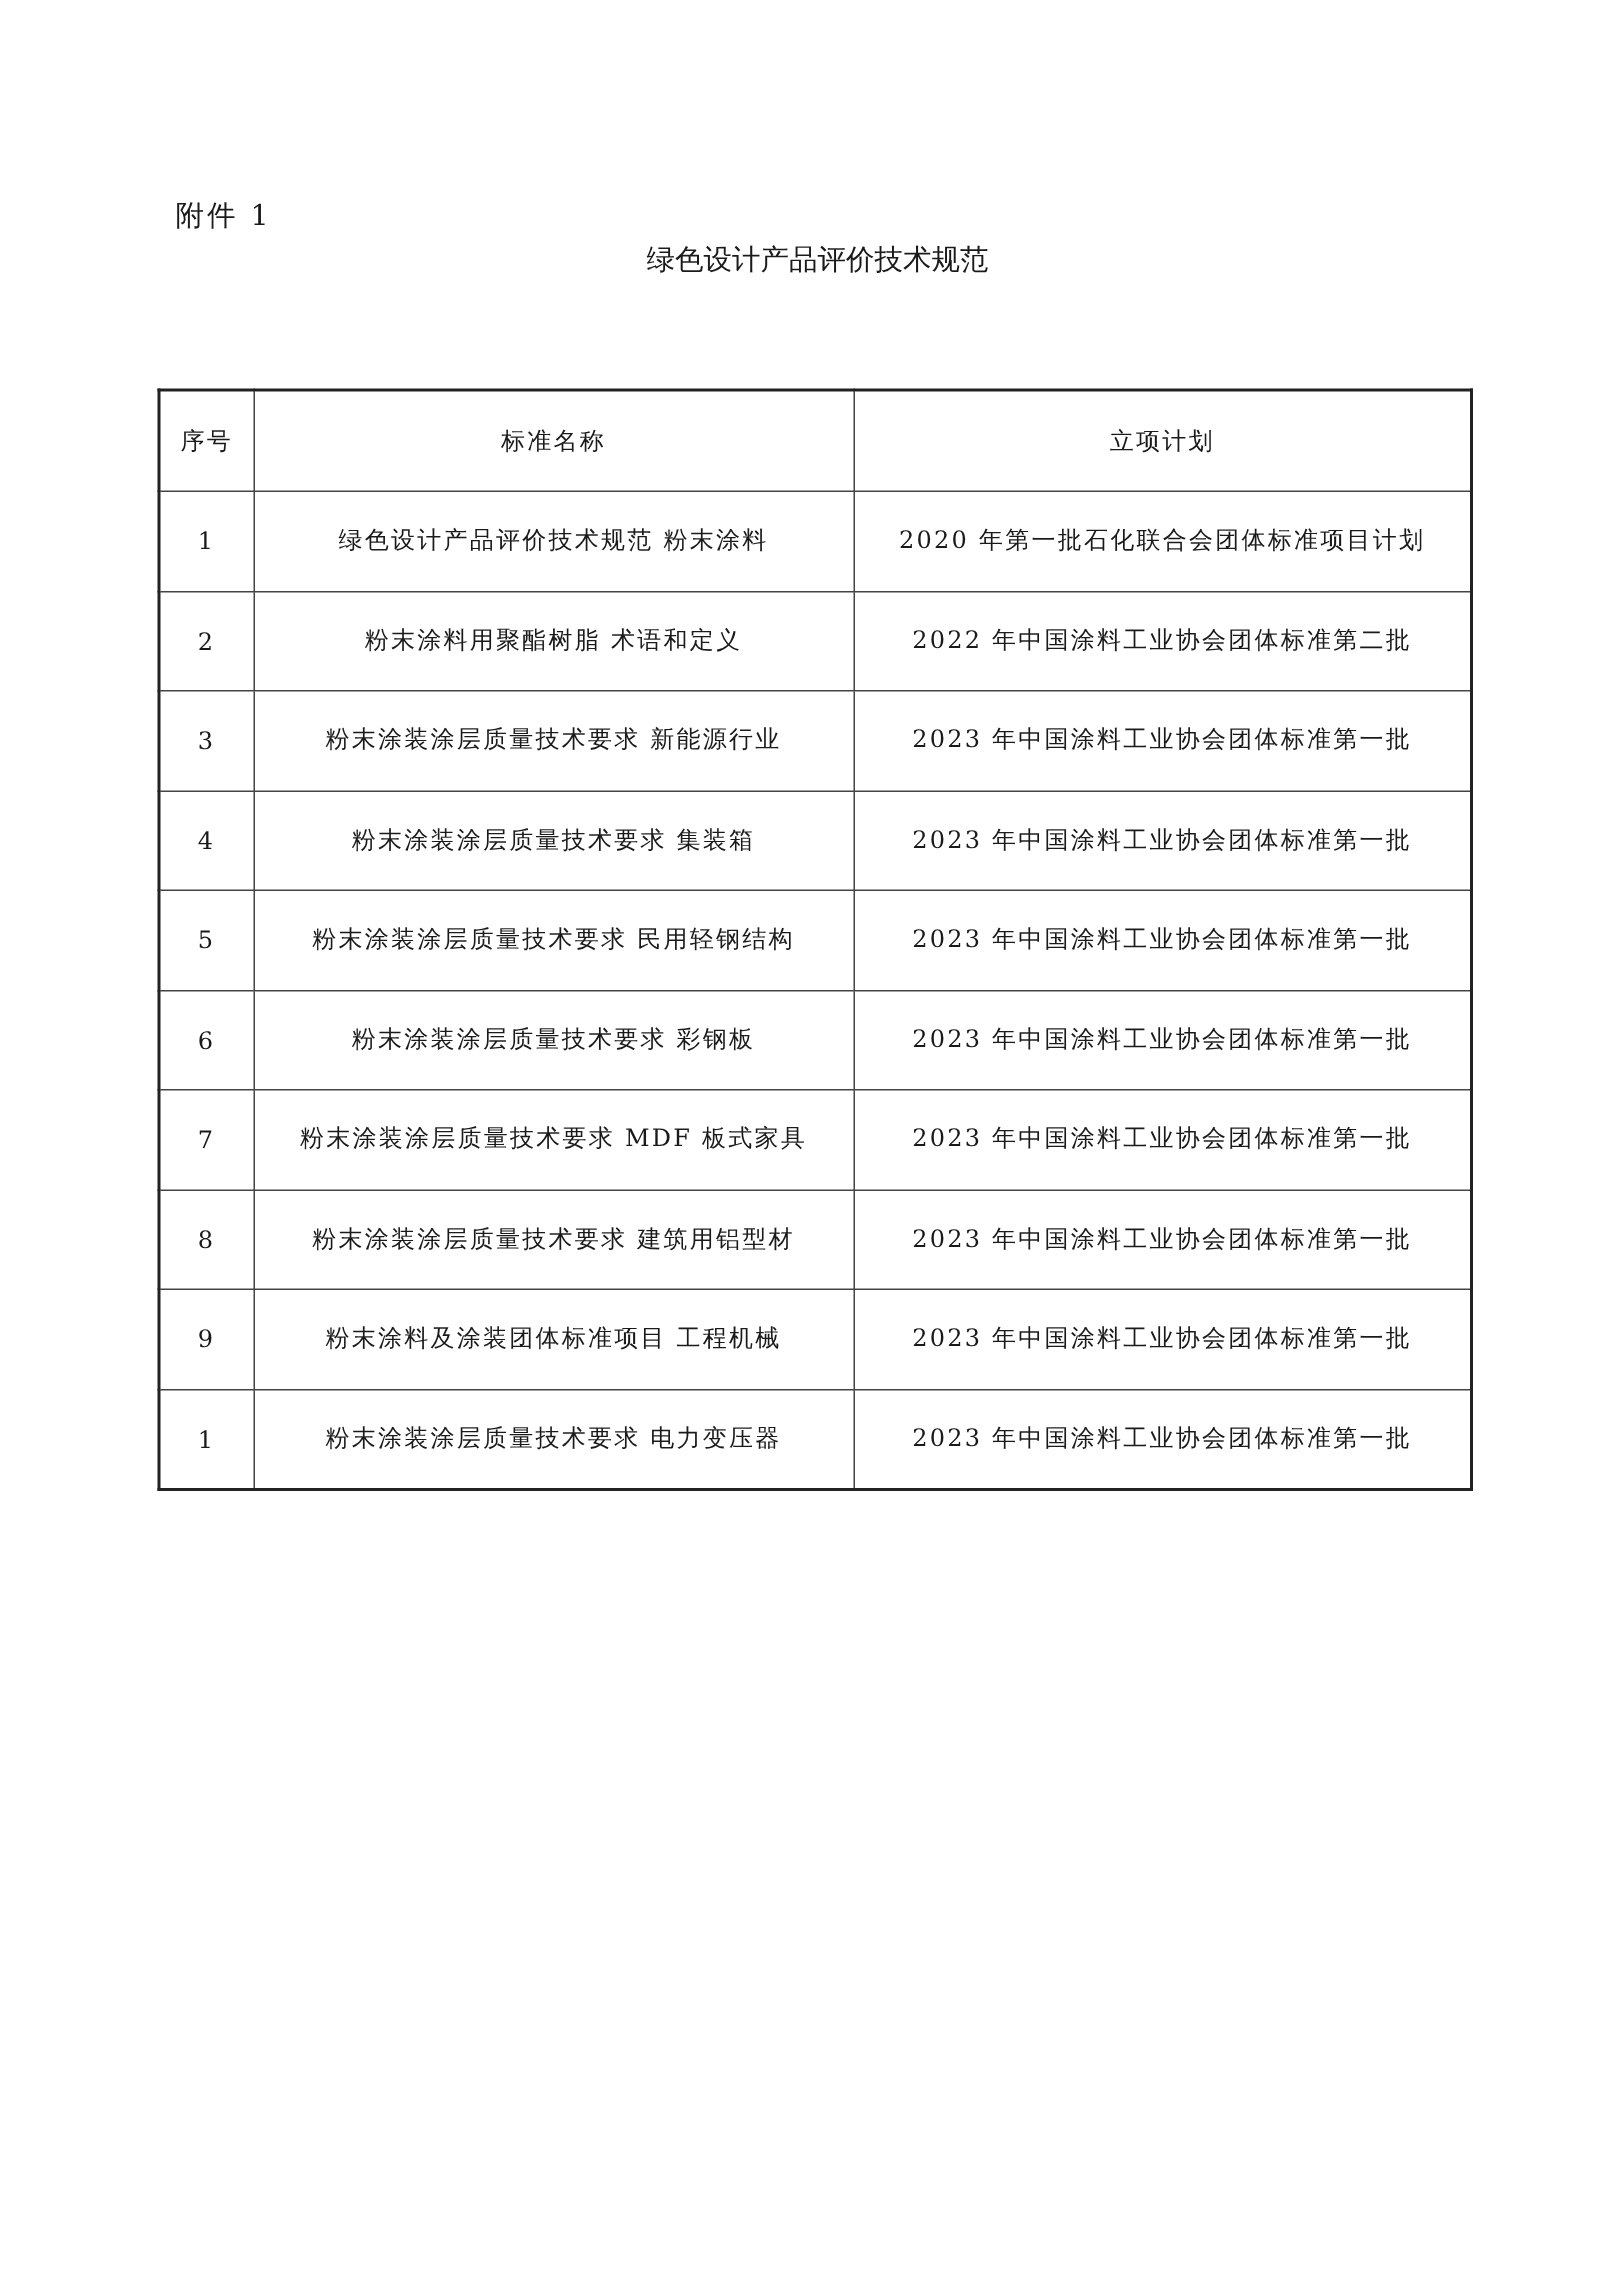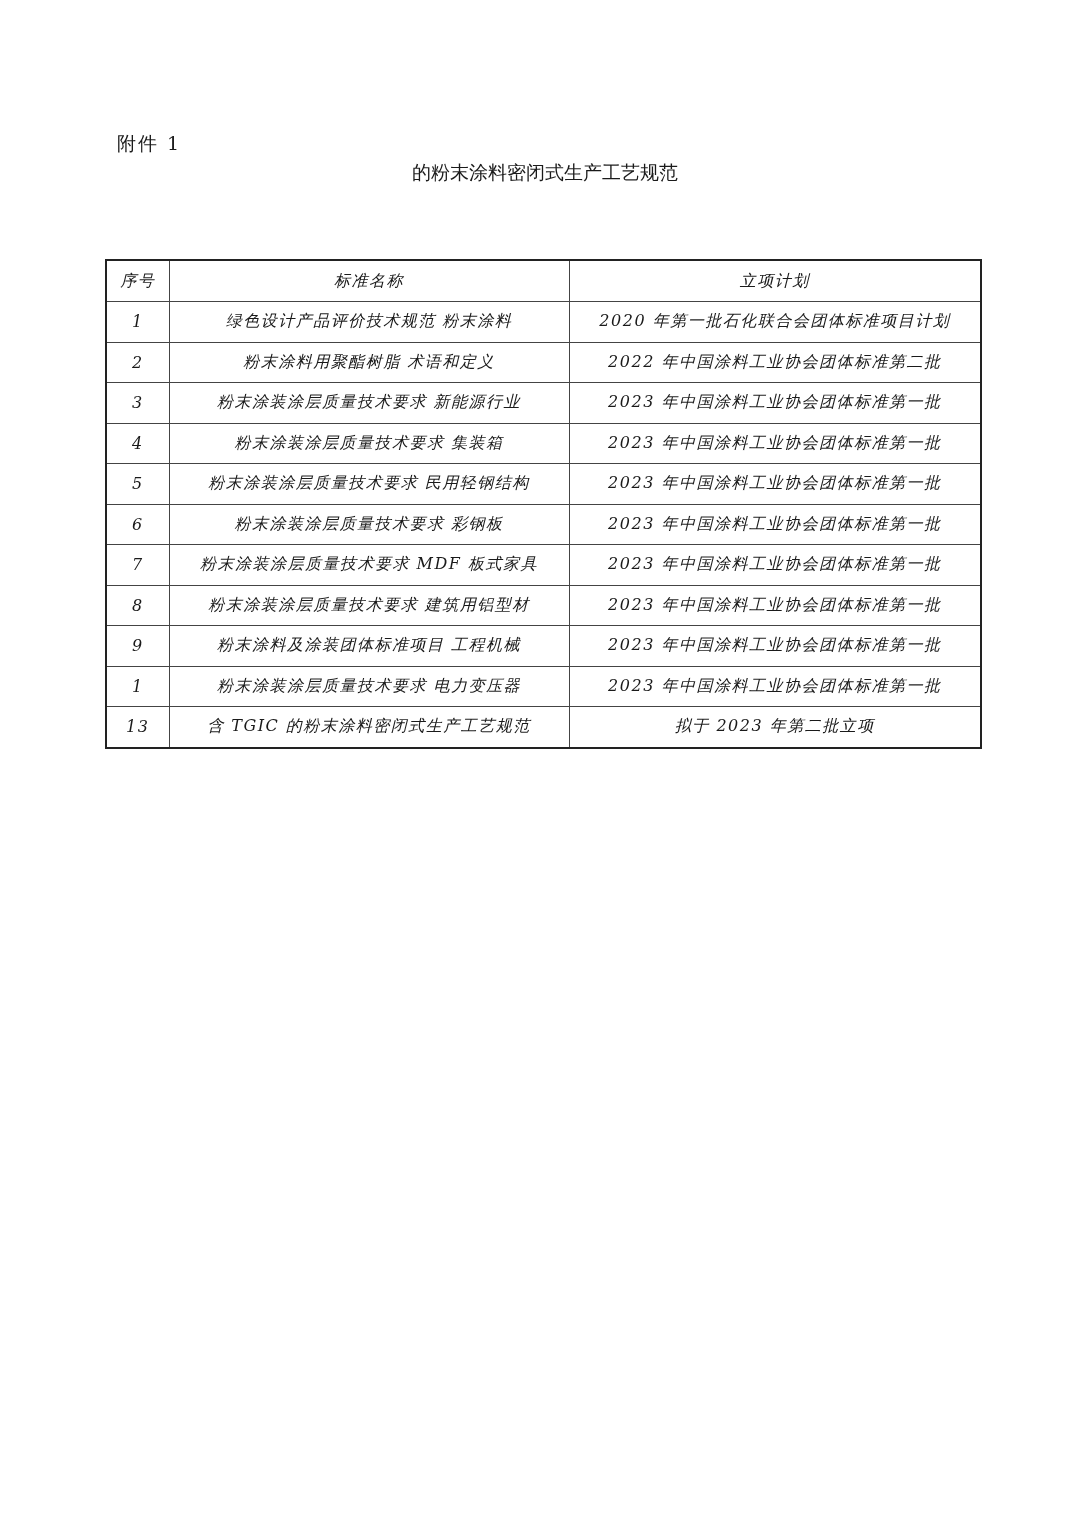--- a/index.html
+++ b/index.html
@@ -4,29 +4,29 @@
 <style>
   html, body { margin: 0; padding: 0; background: #ffffff; }
   body { width: 1080px; height: 1527px; position: relative; overflow: hidden;
          font-family: "DejaVu Serif", "Liberation Serif", serif; color: #1a1a1a; }
   .attachment { position: absolute; left: 117px; top: 94px; font-size: 19px; letter-spacing: 2px; margin-top: 37px; }
   .title { position: absolute; left: 0; width: 1080px; top: 160px; text-align: center;
            font-family: "DejaVu Sans", "Liberation Sans", sans-serif; font-size: 19px; padding-left: 10px; box-sizing: border-box; }
   table.std { position: absolute; left: 105px; top: 259px; width: 875px; border-collapse: collapse;
               border: 2px solid #222; table-layout: fixed; }
   table.std th, table.std td { border: 1px solid #444; text-align: center; font-weight: normal;
-              font-size: 16px; height: 39.5px; padding: 0; letter-spacing: 1.5px; font-style: italic; }
+              font-size: 16px; height: 39.5px; padding: 13px; letter-spacing: 1.5px; }
   table.std th { height: 40px; }
   col.c1 { width: 63px; } col.c2 { width: 400px; } col.c3 { width: 412px; }
 </style>
 </head>
 <body>
 
 <div class="attachment">附件 1</div>
-<div class="title">的粉末涂料密闭式生产工艺规范</div>
+<div class="title">绿色设计产品评价技术规范</div>
 
 <table class="std">
   <colgroup>
       <col class="c1">
       <col class="c2">
       <col class="c3">
     </colgroup>
   <thead>
     <tr>
       <th>序号</th>
@@ -78,19 +78,14 @@
       <tr>
         <td>9</td>
         <td>粉末涂料及涂装团体标准项目  工程机械</td>
         <td>2023 年中国涂料工业协会团体标准第一批</td>
       </tr>
       <tr>
         <td>1</td>
         <td>粉末涂装涂层质量技术要求  电力变压器</td>
         <td>2023 年中国涂料工业协会团体标准第一批</td>
       </tr>
-      <tr>
-        <td>13</td>
-        <td>含 TGIC 的粉末涂料密闭式生产工艺规范</td>
-        <td>拟于 2023 年第二批立项</td>
-      </tr>
     </tbody>
 </table>
 
 </body></html>

